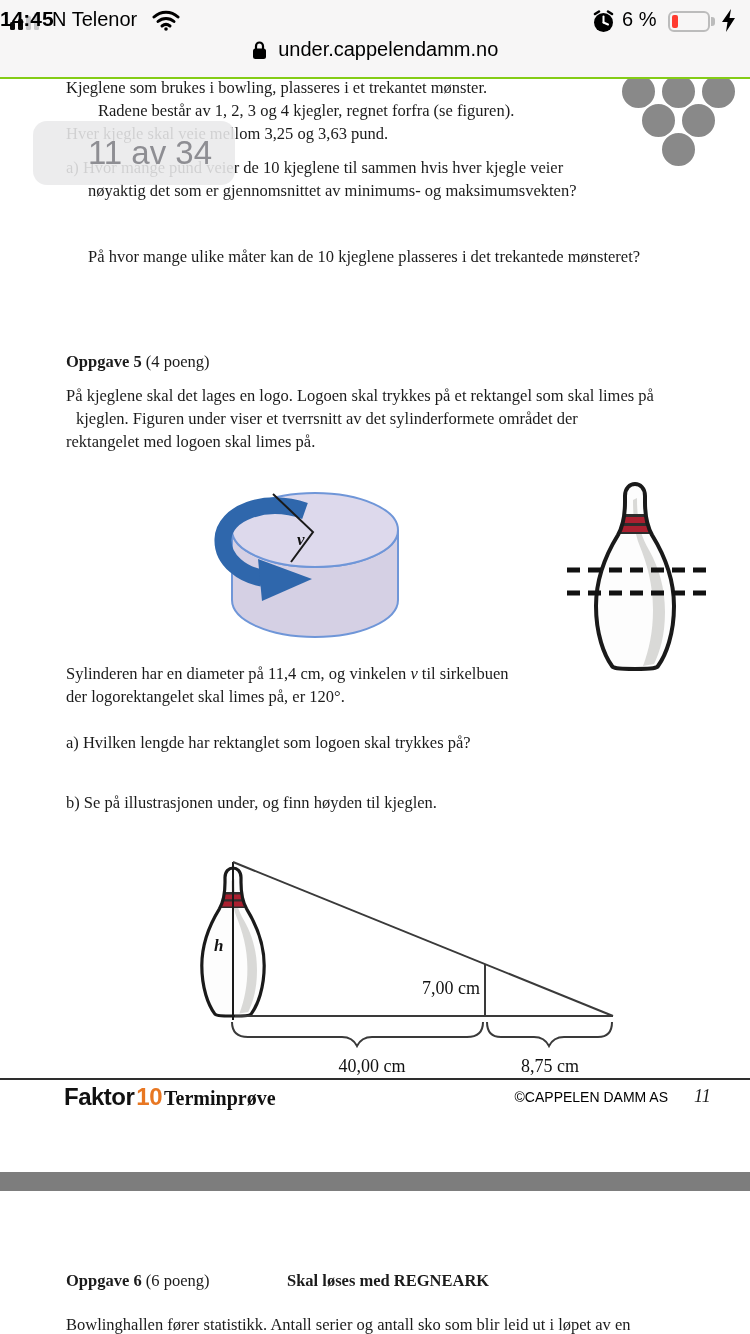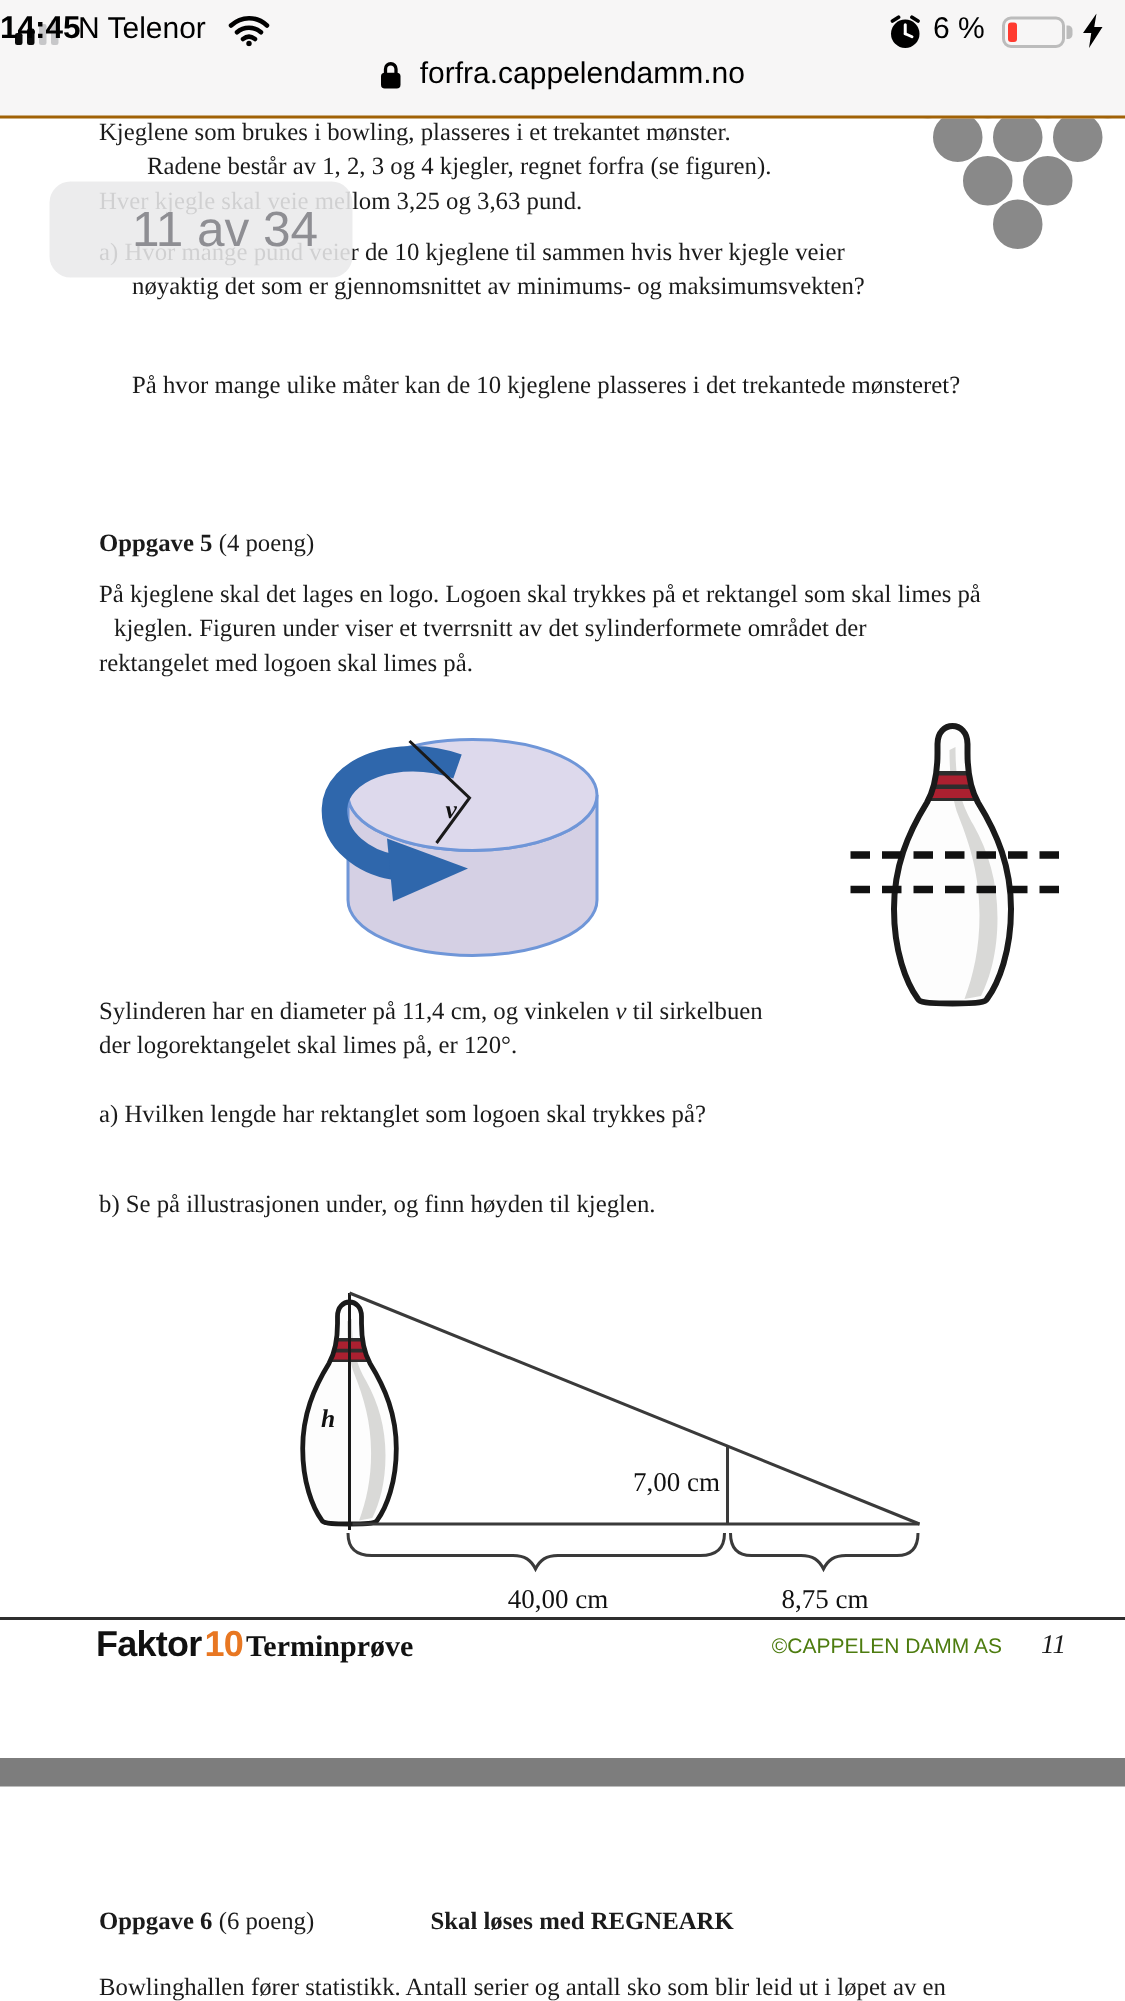--- a/index.html
+++ b/index.html
@@ -1,20 +1,20 @@
 <!DOCTYPE html>
 <html><head>
 <meta charset="utf-8">
 <style>
   html,body{margin:0;padding:0;background:#ffffff;}
   .screen{position:relative;width:750px;height:1334px;background:#ffffff;overflow:hidden;
           font-family:"Liberation Serif",serif;}
   
   .status-bar{position:absolute;left:0;top:0;width:750px;height:77px;background:#f7f6f6;
-              border-bottom:2px solid #a16207;z-index:10;font-family:"Liberation Sans",sans-serif;}
+              border-bottom:2px solid #84cc16;z-index:10;font-family:"Liberation Sans",sans-serif;}
   .sb-row1{position:absolute;left:0;top:4px;width:750px;height:32px;}
   .sig{position:absolute;bottom:6px;width:5px;border-radius:1.5px;background:#0a0a0a;}
   .sig.dim{background:#c7c7c9;}
   .carrier{position:absolute;left:52px;top:4px;font-size:20px;color:#000;}
   .time{position:absolute;left:0;top:3px;width:750px;text-align:left;font-size:21px;font-weight:700;color:#000;}
   .batt-pct{position:absolute;left:622px;top:4px;font-size:20px;color:#000;}
   .battery{position:absolute;left:668px;top:7px;width:42px;height:21px;border:2px solid #bcbcbc;
            border-radius:6px;box-sizing:border-box;}
   .battery-fill{position:absolute;left:2px;top:2px;bottom:2px;width:6px;background:#ff3b30;border-radius:2px;}
   .battery-nub{position:absolute;left:711px;top:13px;width:4px;height:9px;background:#bcbcbc;
@@ -36,21 +36,21 @@
   .ital{font-style:italic;}
   
   .fig{position:absolute;z-index:1;}
   
   .footer-line{position:absolute;left:0;top:1078px;width:750px;height:0;border-top:2px solid #2e2e2e;z-index:1;}
   .brand{position:absolute;left:64px;top:1083px;font-family:"Liberation Sans",sans-serif;
          font-size:24px;font-weight:800;color:#111;letter-spacing:-0.5px;z-index:1;}
   .brand .num{color:#e87722;padding:0 2px;}
   .brand .suffix{font-family:"Liberation Serif",serif;font-size:20px;font-weight:700;letter-spacing:0;}
   .copyright{position:absolute;left:0;top:1089px;width:668px;text-align:right;
-             font-family:"Liberation Sans",sans-serif;font-size:14px;color:#4d7c0f;z-index:1;}
+             font-family:"Liberation Sans",sans-serif;font-size:14px;color:#000000;z-index:1;}
   .page-num{position:absolute;left:694px;top:1086px;font-size:18px;color:#1b1b1b;z-index:1;font-style:italic;}
   
   .gap-bar{position:absolute;left:0;top:1172px;width:750px;height:19px;background:#7d7d7d;z-index:1;}
 </style>
 </head>
 <body>
 
 <div class="screen">
 
   <svg width="0" height="0" style="position:absolute" xmlns="http://www.w3.org/2000/svg" xmlns:xlink="http://www.w3.org/1999/xlink" aria-hidden="true">
@@ -172,17 +172,17 @@
       <span class="battery-nub"></span>
       <svg style="position:absolute;left:722px;top:5px;" width="14" height="23" viewBox="0 0 14 23" xmlns="http://www.w3.org/2000/svg">
         <polygon points="9,0 0,13 5.5,13 4,23 13,9 7.5,9" fill="#000"></polygon>
       </svg>
     </div>
     <div class="sb-row2">
       <svg class="icon-inline" width="15" height="20" viewBox="0 0 15 20" xmlns="http://www.w3.org/2000/svg">
         <path d="M4,9 L4,6 A3.5,3.5 0 0,1 11,6 L11,9" fill="none" stroke="#000" stroke-width="2.2"></path>
         <rect x="1" y="8.5" width="13" height="10.5" rx="2.5" fill="#000"></rect>
       </svg>
-      <span class="url-text">forfra.cappelendamm.no</span>
+      <span class="url-text">under.cappelendamm.no</span>
     </div>
   </div>
 
 </div>
 
 </body></html>

